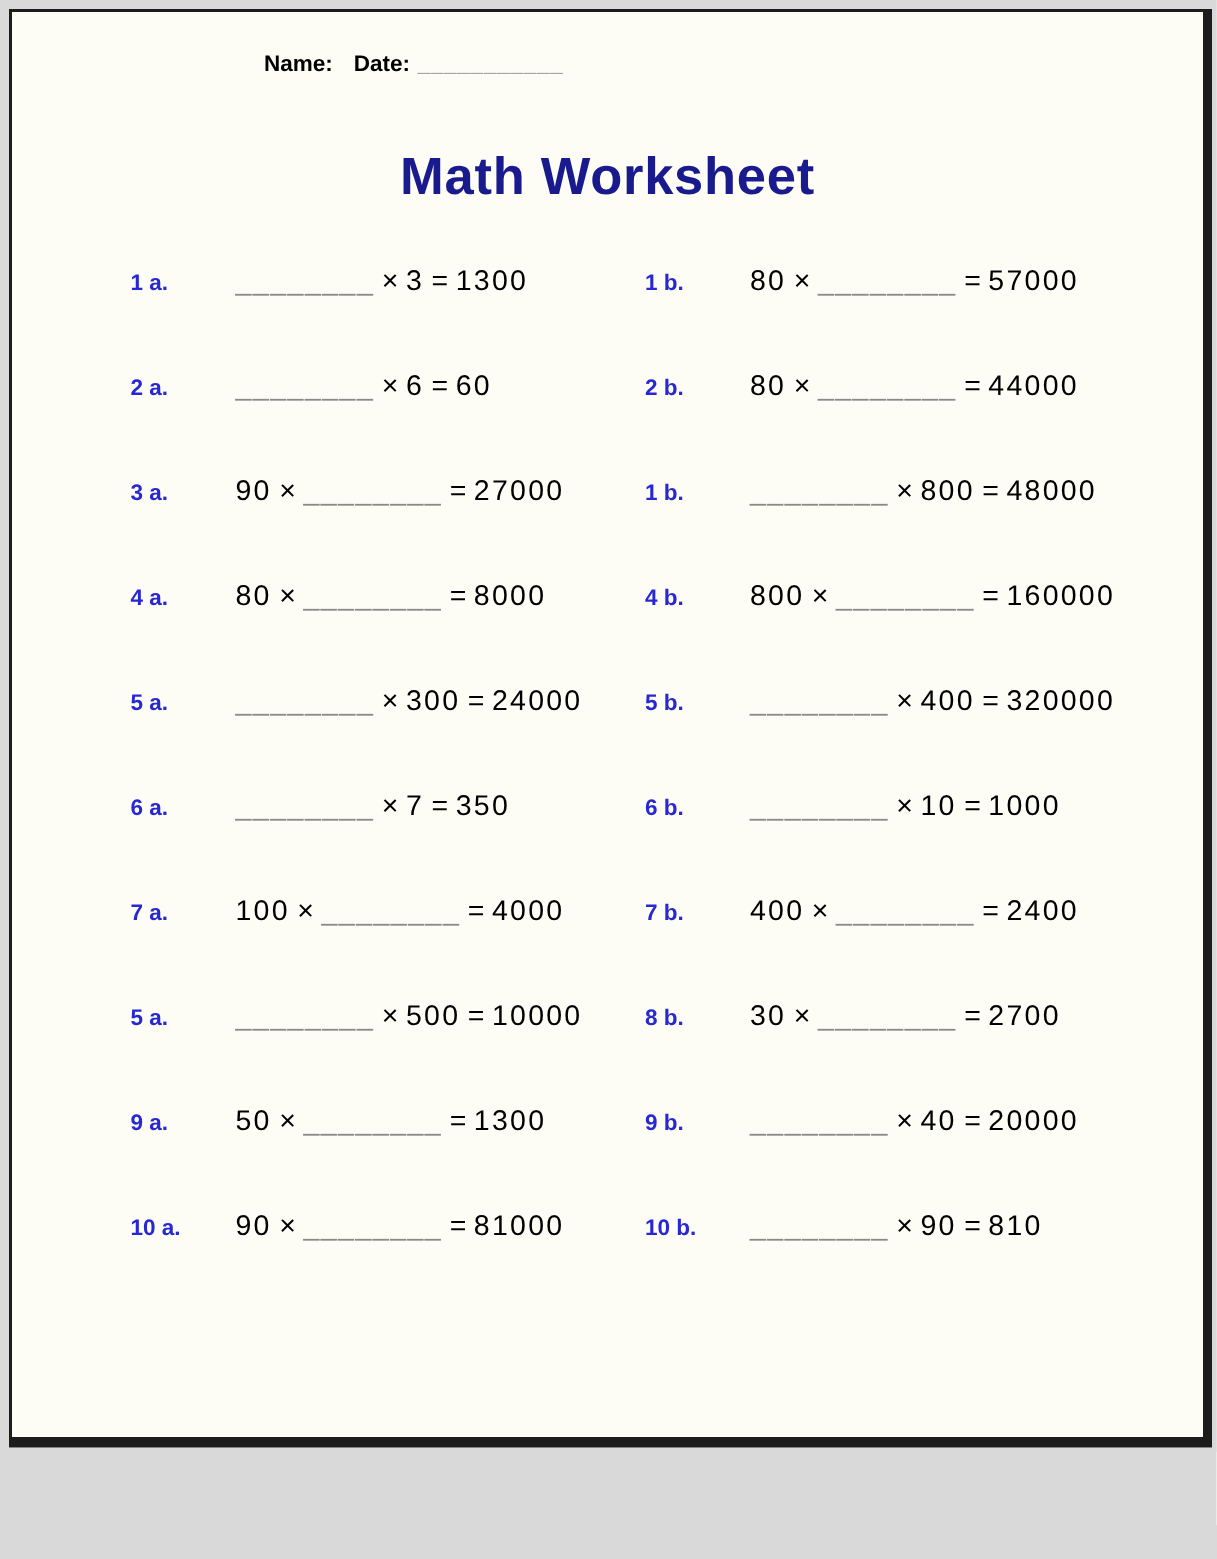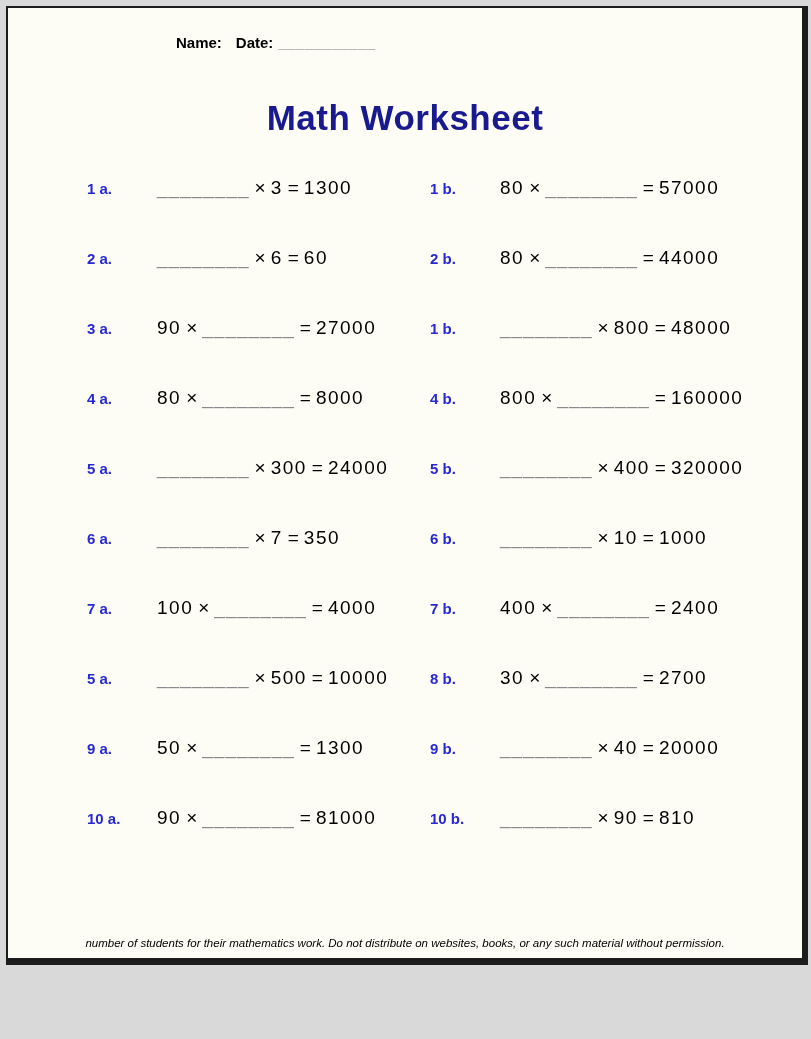--- a/index.html
+++ b/index.html
@@ -315,16 +315,15 @@
           <span class="blank">________</span>
           <span class="op">×</span>
           <span class="num">90</span>
           <span class="op">=</span>
           <span class="num">810</span>
         </span>
       </div>
     </div>
 
   <div class="footer">
-    <div>number of students for their mathematics work. Do not distribute on websites, books, or any such material without permission.</div>
   </div>
 
 </div>
 
 </body></html>

